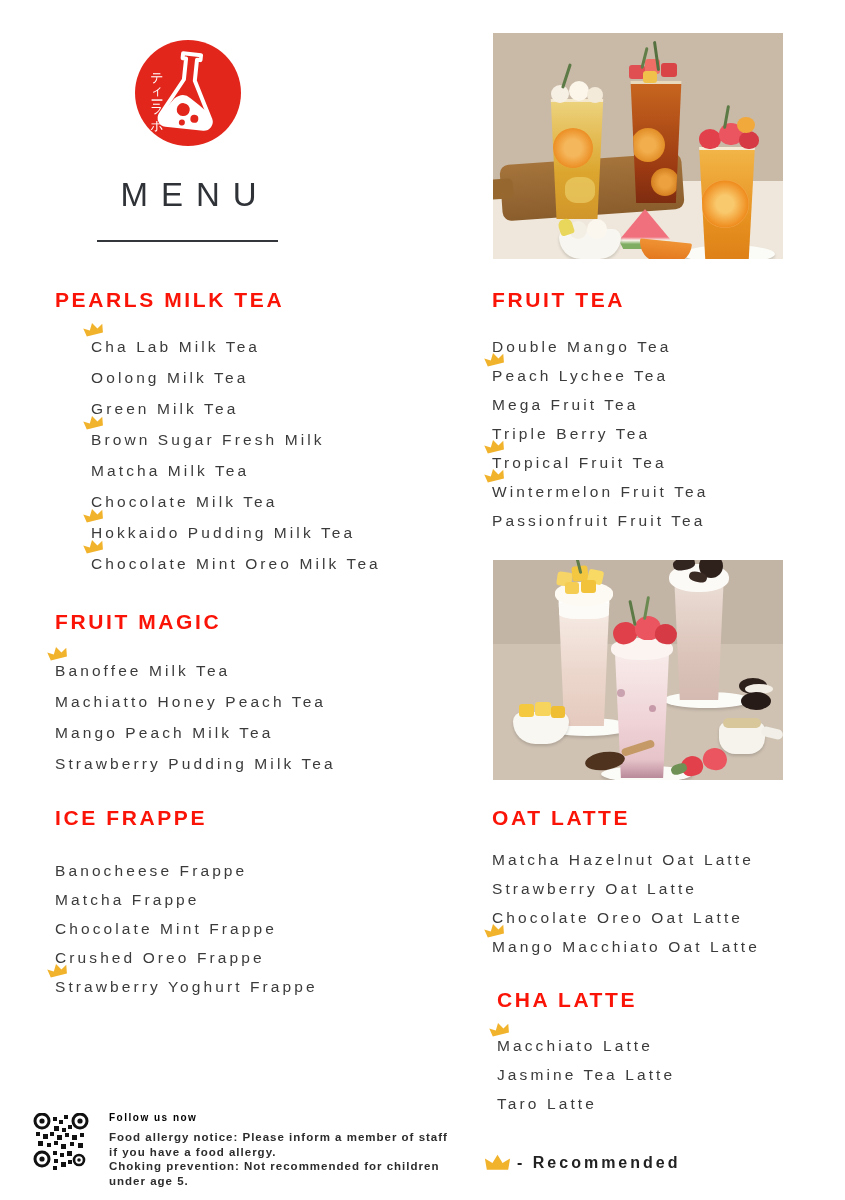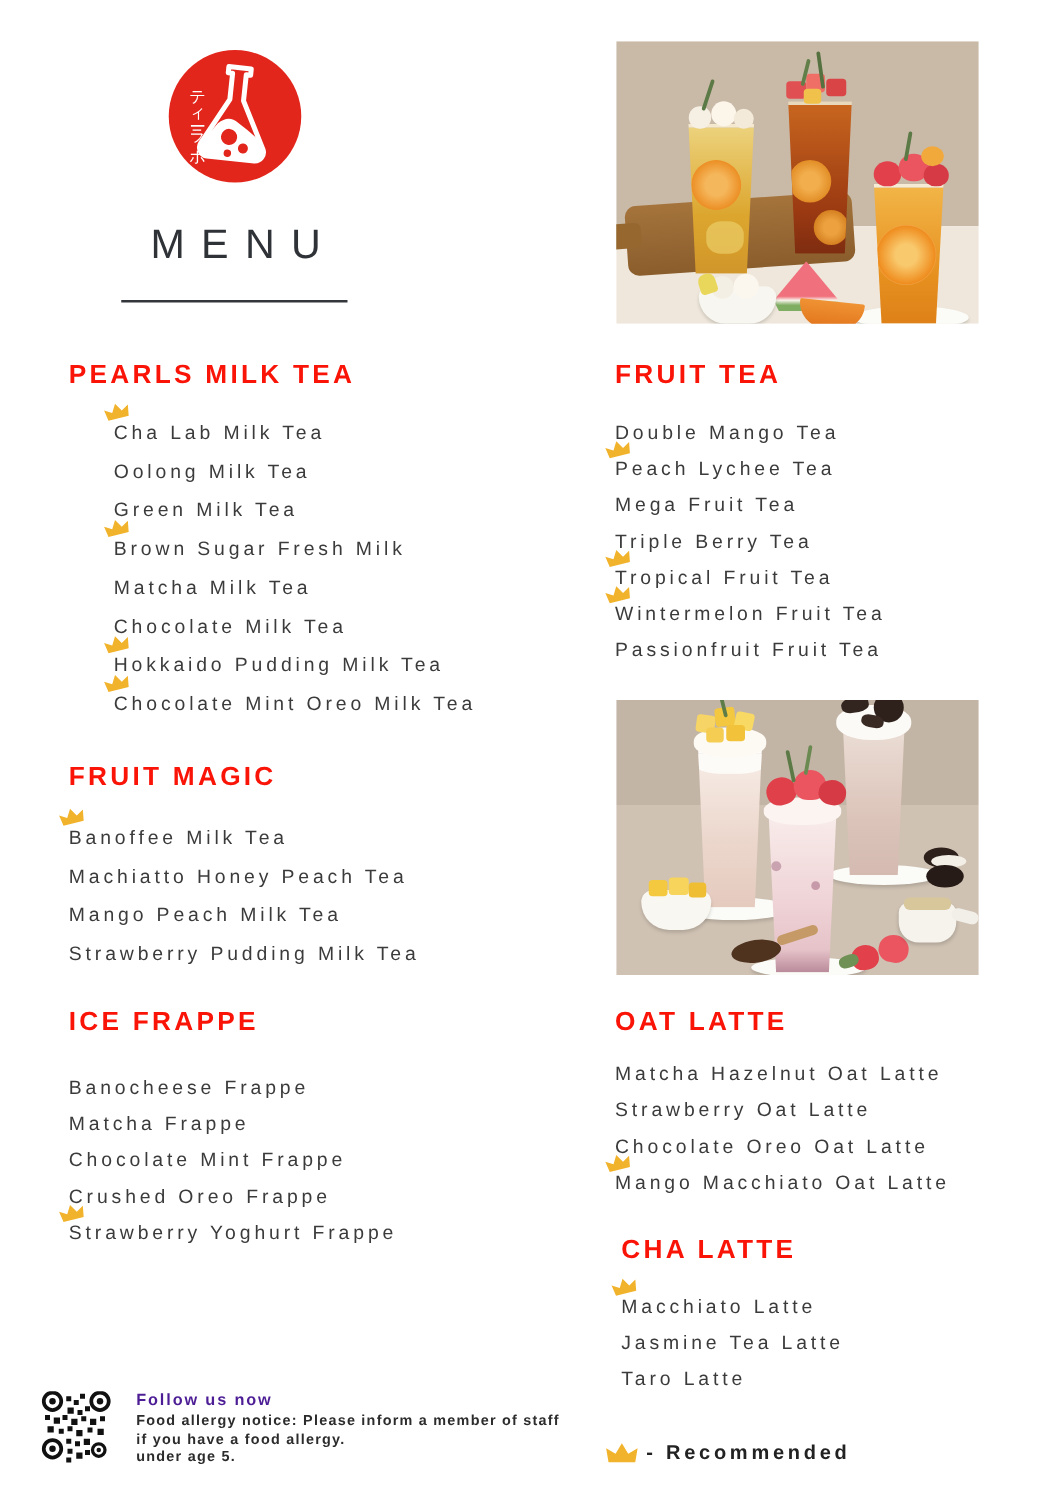--- a/index.html
+++ b/index.html
@@ -27,22 +27,22 @@
   .photo { position:absolute; overflow:hidden; }
   .ph { position:absolute; }
   .photo1 { left:493px; top:33px; width:290px; height:226px; }
   .photo2 { left:493px; top:560px; width:290px; height:220px; }
   .cup { position:absolute; }
   .trap { clip-path:polygon(9% 0, 91% 0, 82% 100%, 18% 100%); }
   .coaster { position:absolute; background:#fbfbf7; border-radius:50%; box-shadow:0 2px 3px rgba(0,0,0,.15); }
 
   
   .qr { position:absolute; left:33px; top:1113px; width:56px; height:58px; }
-  .follow { position:absolute; left:109px; top:1112px; font-size:13px; font-weight:bold;
-            letter-spacing:1.5px; color:#4c1d95;text-align:center; }
+  .follow { position:absolute; left:109px; top:1112px; font-size:10px; font-weight:bold;
+            letter-spacing:1.5px; color:#000000;text-align:center; }
   .notice { position:absolute; left:109px; top:1130px; font-size:11.5px; letter-spacing:1px;
             color:#2c2c2c; line-height:14.5px; font-weight:bold; }
   .legend { position:absolute; left:484px; top:1153px; display:flex; align-items:center; }
   .legend .crown-big { width:27px; height:19px; margin-right:6px; }
   .legend-label { font-size:16px; letter-spacing:3px; color:#222; font-weight:bold; }
 </style>
 </head>
 <body>
 
 <div class="page">
@@ -363,20 +363,21 @@
         <rect x="21" y="46" width="4" height="4"></rect>
         <rect x="28" y="49" width="5" height="5"></rect>
       <rect x="35" y="47" width="4" height="4"></rect>
         <rect x="20" y="53" width="4" height="4"></rect>
     </g>
   </svg>
   <div class="follow">Follow us now</div>
   <div class="notice">
     <div>Food allergy notice: Please inform a member of staff</div>
     <div>if you have a food allergy.</div>
+    <div>Choking prevention: Not recommended for children</div>
     <div>under age 5.</div>
   </div>
 
   <div class="legend">
     <svg class="crown-big" viewBox="0 0 24 16">
       <path d="M2.5,14.5 L0.8,4.5 L7.5,8.5 L12,1 L16.5,8.5 L23.2,4.5 L21.5,14.5 Z" fill="#f2b32c"></path>
     </svg>
     <span class="legend-label">- Recommended</span>
   </div>
 

